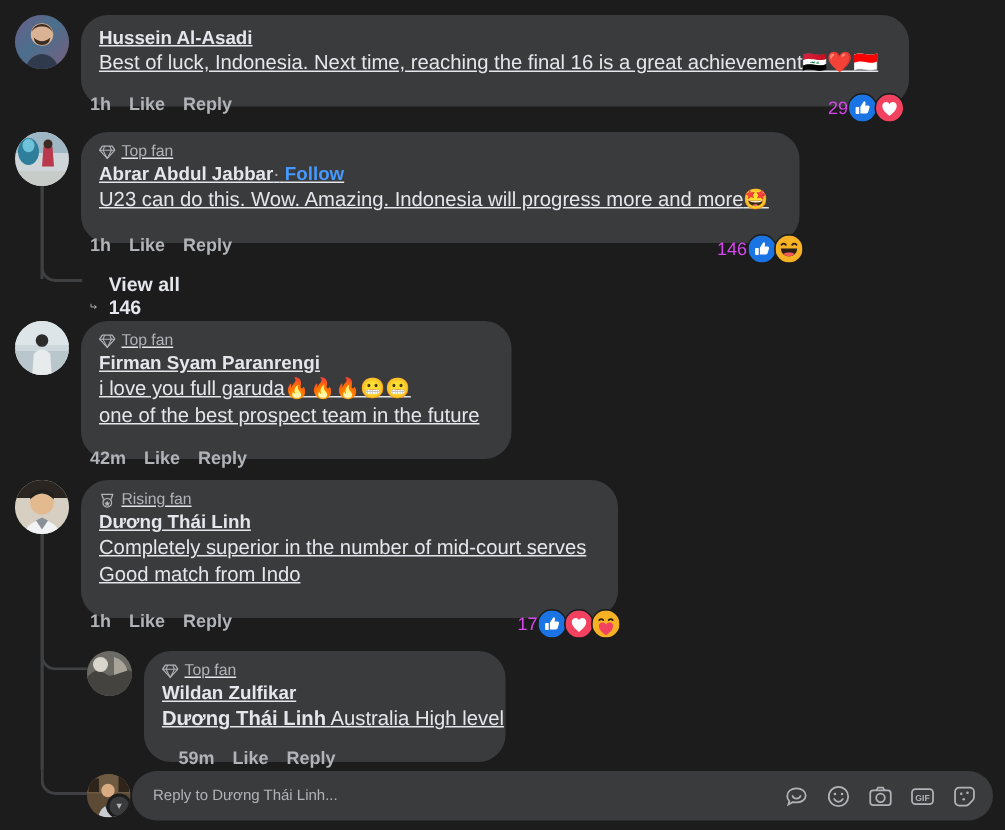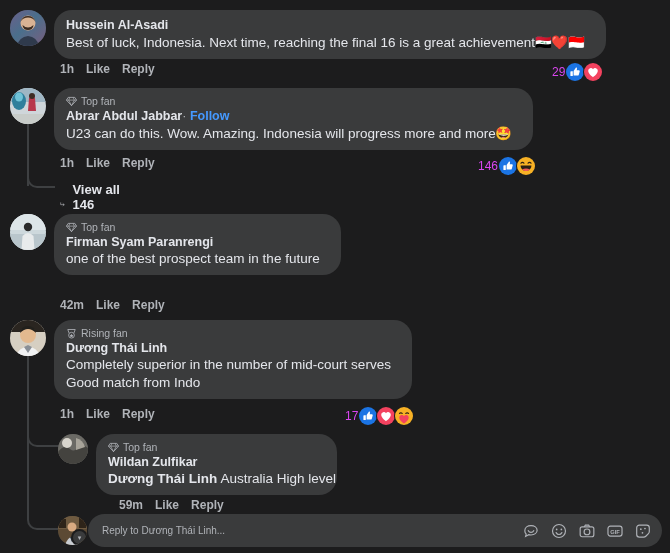--- a/index.html
+++ b/index.html
@@ -29,22 +29,23 @@
     background:#3a3b3c;
     border:2px solid #1c1c1d;
     display:flex;align-items:center;justify-content:center;
     color:#b0b3b8;font-size:7px;line-height:1;
   }
 
   .bubble{
     position:absolute;
     background:#3a3b3c;
     border-radius:18px;
-    padding:7px 12px 7px 12px;
+    padding:7px 12px 20px 12px;
     box-sizing:border-box;
+    text-decoration:underline;
   }
   .fan-badge{
     display:flex;align-items:center;gap:4px;
     color:#b0b3b8;font-size:10.5px;
     line-height:12px;
     margin-bottom:1px;
   }
   .fan-badge svg{display:block;}
   .author{
     font-size:12.5px;font-weight:bold;color:#e4e6eb;
@@ -260,20 +261,21 @@
 
     <div class="bubble" style="left:54px;top:214px;width:287px;">
       <div class="fan-badge">
         <svg width="11" height="11" viewBox="0 0 16 16">
           <path d="M3.2 2h9.6l2.6 4-7.4 8L.6 6z" fill="none" stroke="#b0b3b8" stroke-width="1.2" stroke-linejoin="round"></path>
           <path d="M.6 6h14.8M5.6 2 3.9 6l4.1 8 4.1-8L10.4 2" fill="none" stroke="#b0b3b8" stroke-width="1"></path>
         </svg>
         <span>Top fan</span>
       </div>
       <div class="author">Firman Syam Paranrengi</div>
+      <div class="ctext"><span>i love you full garuda</span><span class="emo">🔥🔥🔥😬😬</span></div>
       <div class="ctext">one of the best prospect team in the future</div>
     </div>
 
     <div class="actions" style="left:60px;top:298px;">
       <span class="ts">42m</span>
       <span class="act">Like</span>
       <span class="act">Reply</span>
     </div>
   </div>
 

